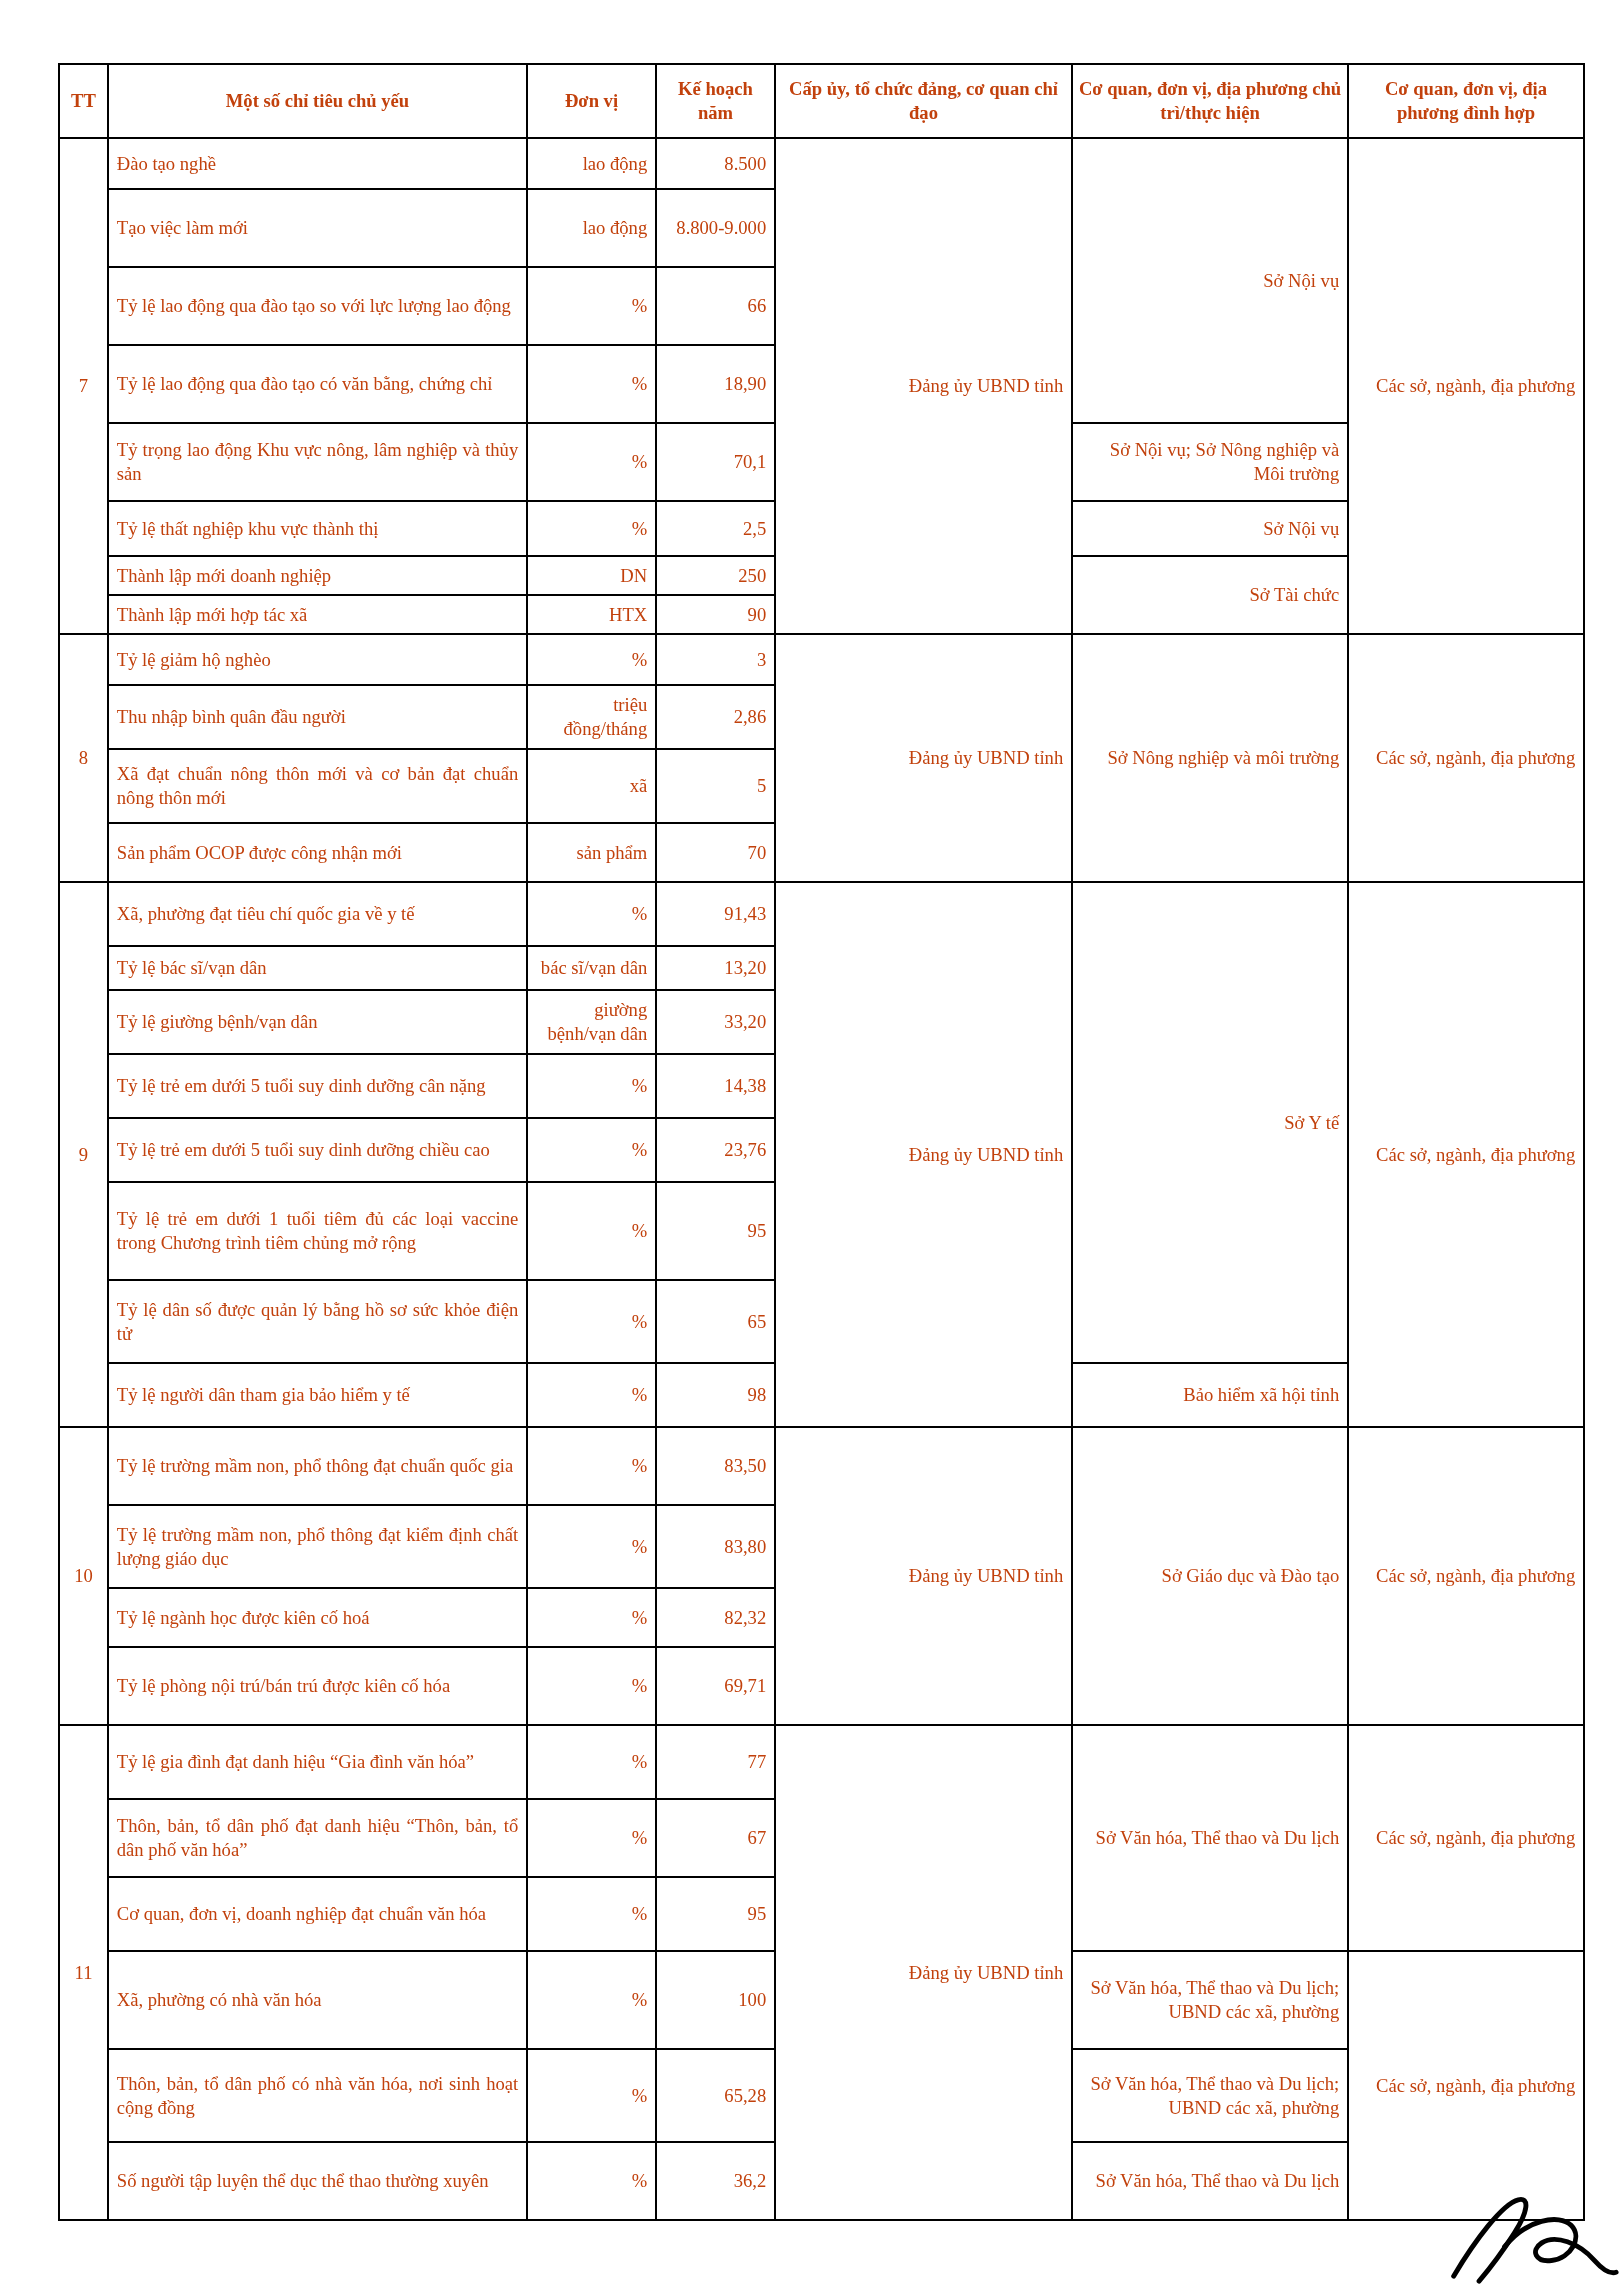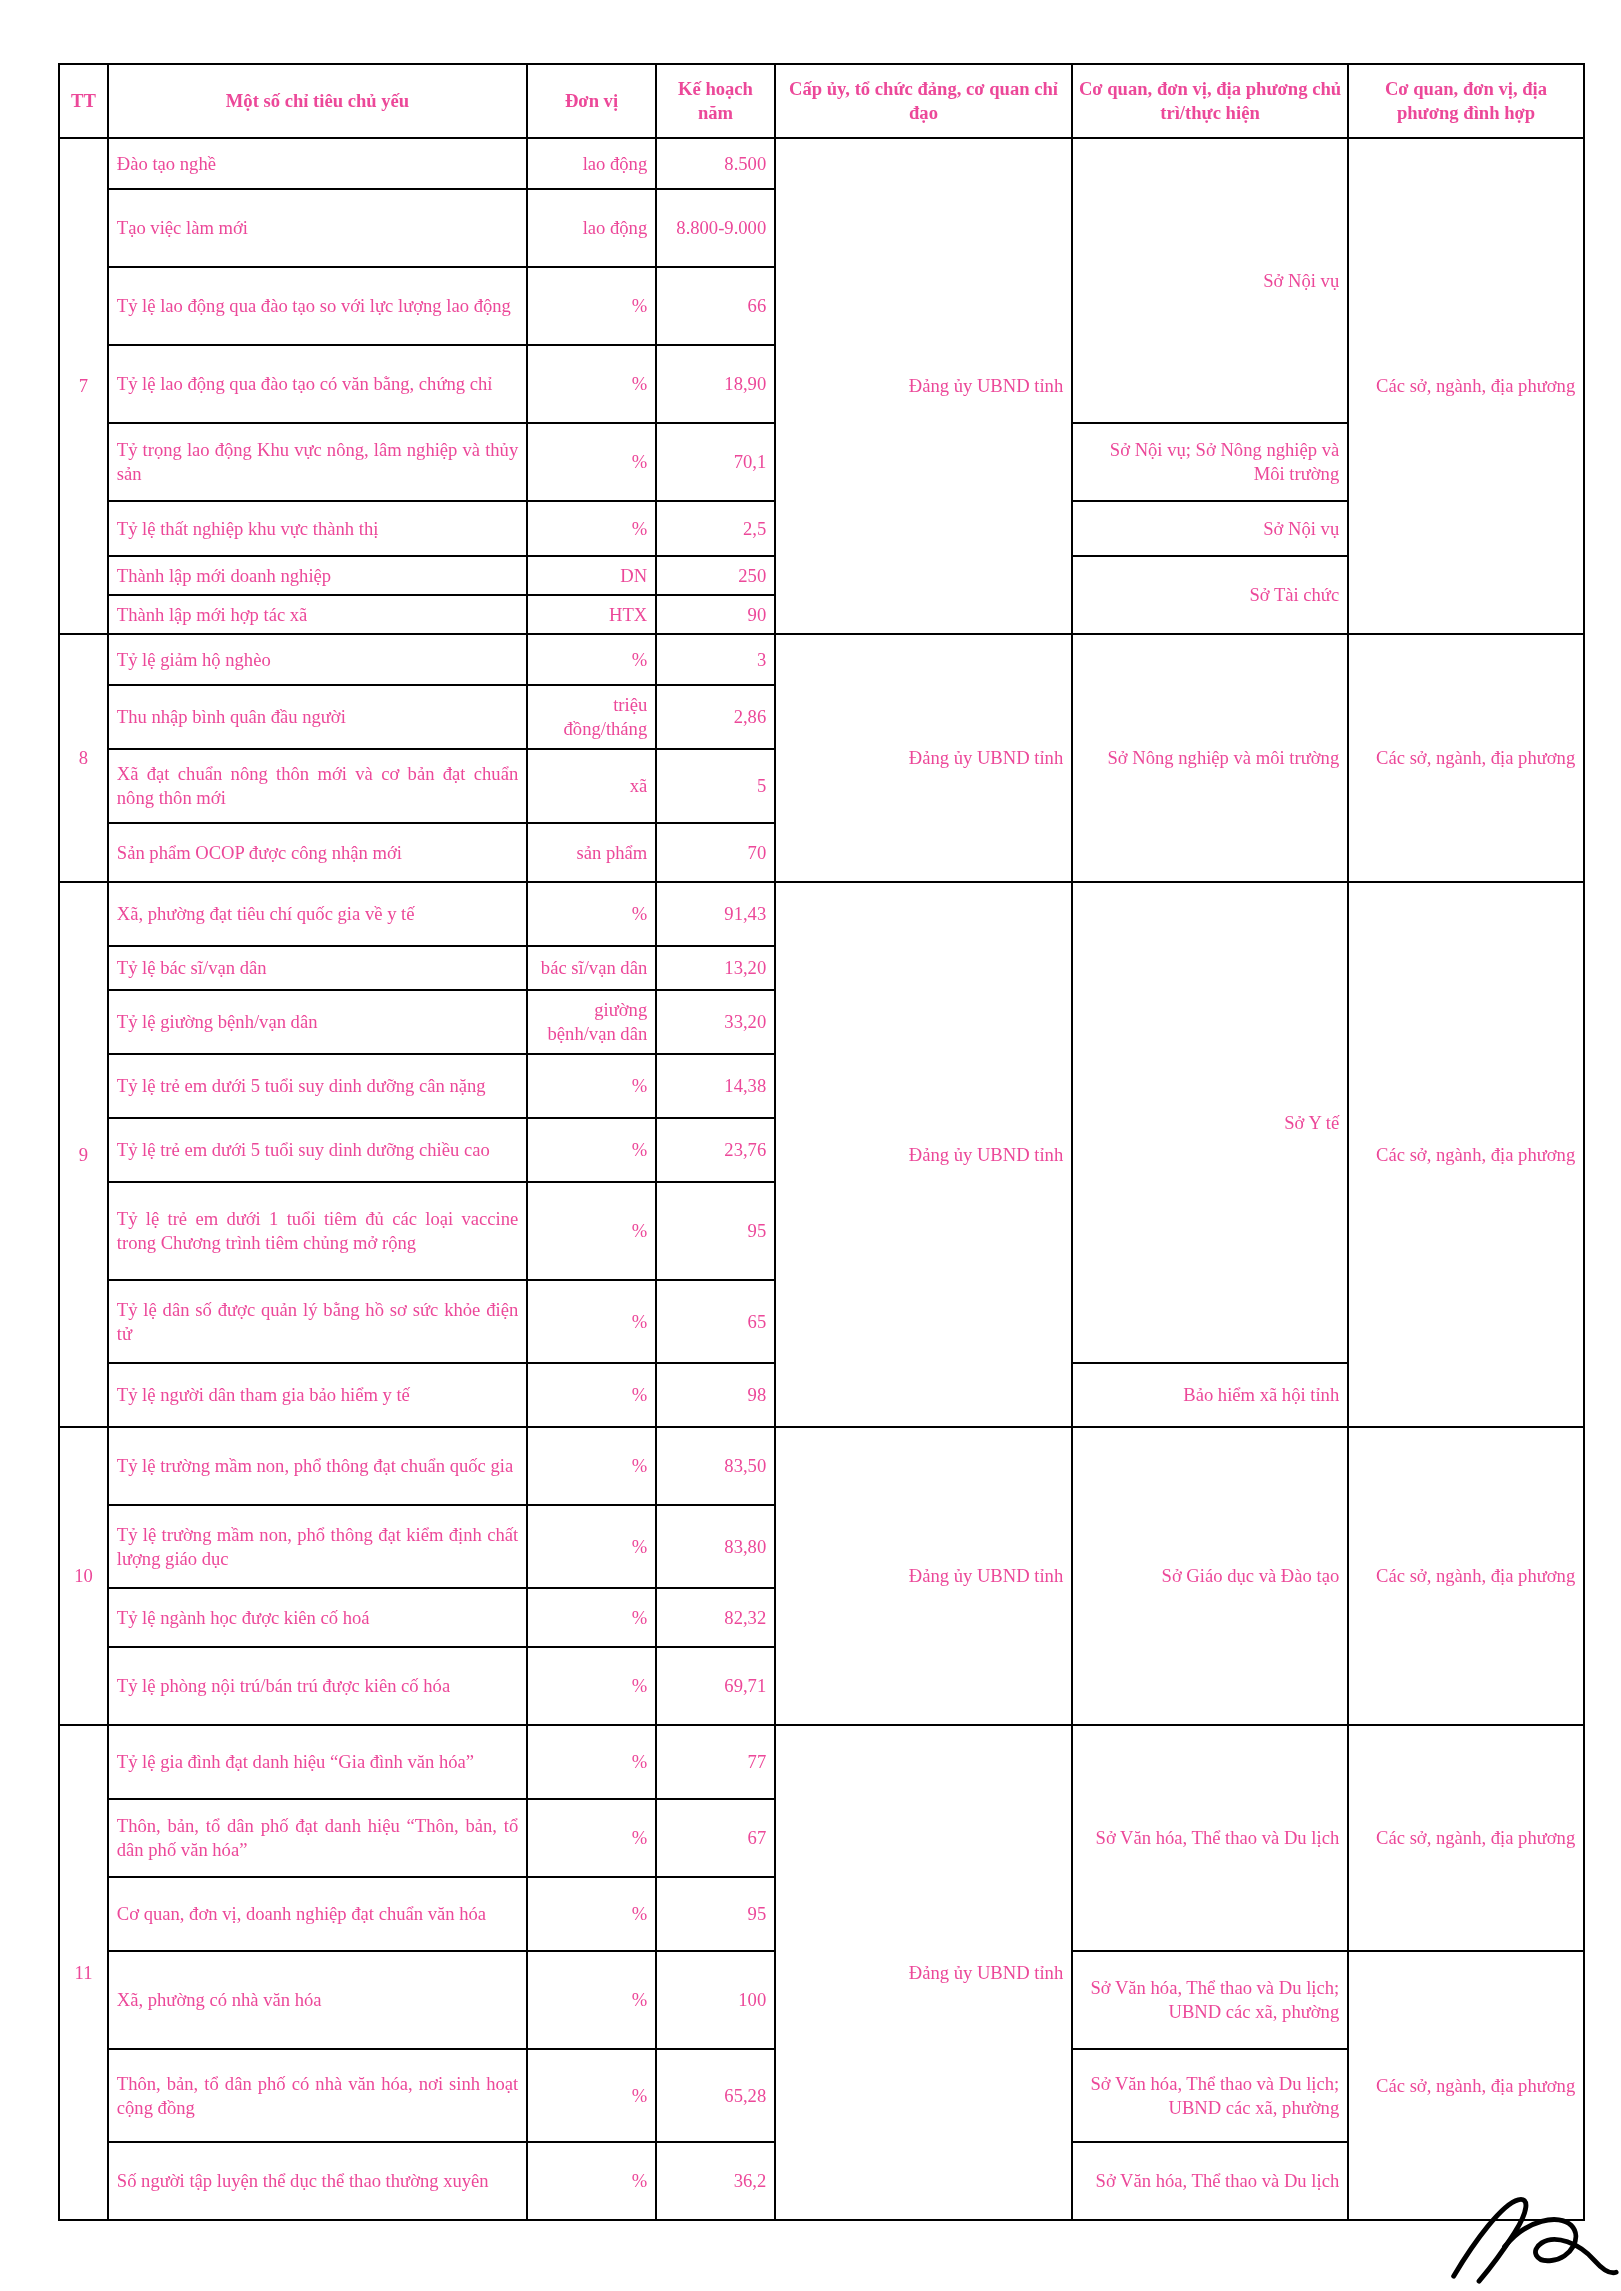--- a/index.html
+++ b/index.html
@@ -1,21 +1,21 @@
 <!DOCTYPE html>
 <html><head>
 <meta charset="utf-8">
 <style>
   html,body{margin:0;padding:0;background:#e8e8e8;}
   .page{
     position:relative;
     width:1621px;height:2292px;
     background:#ffffff;
     font-family:"Liberation Serif","DejaVu Serif",serif;
-    color:#ec4899;
+    color:#c2410c;
     overflow:hidden;
   }
   table.plan{
     position:absolute;left:58px;top:63px;
     border-collapse:collapse;
     table-layout:fixed;
     width:1525px;
     background:#fff;
   }
   table.plan td, table.plan th{

